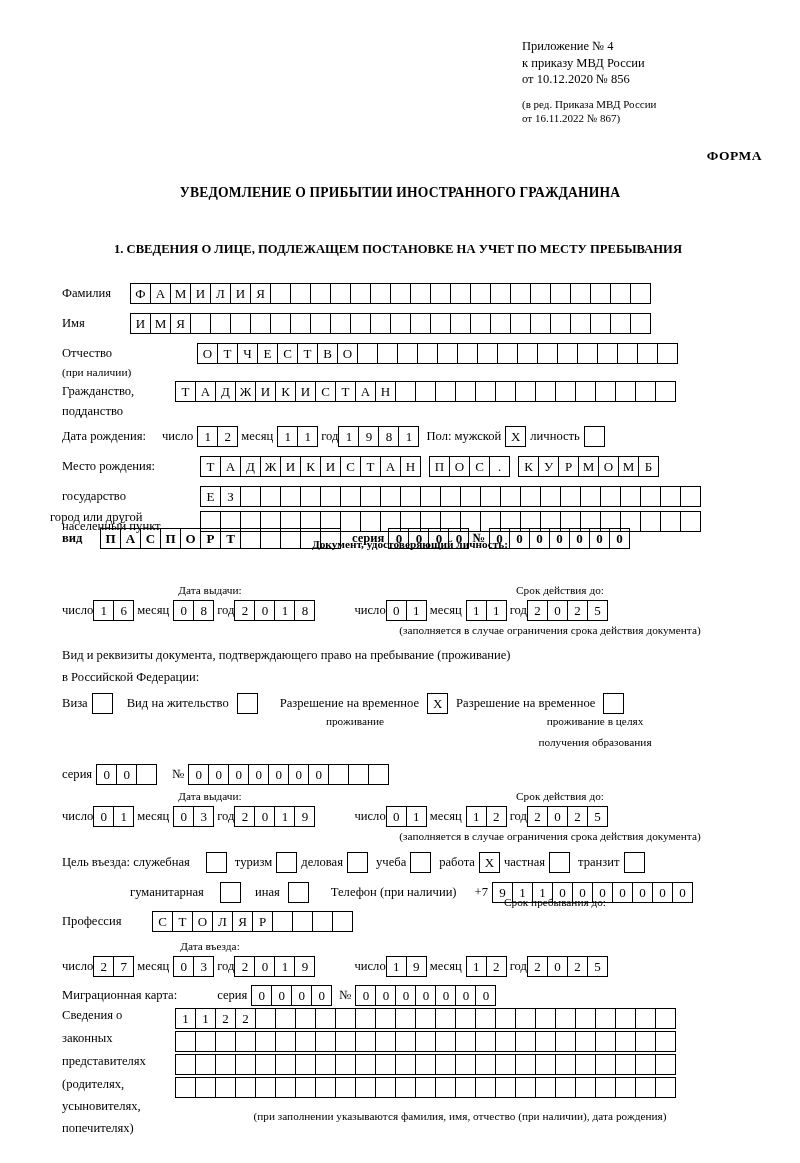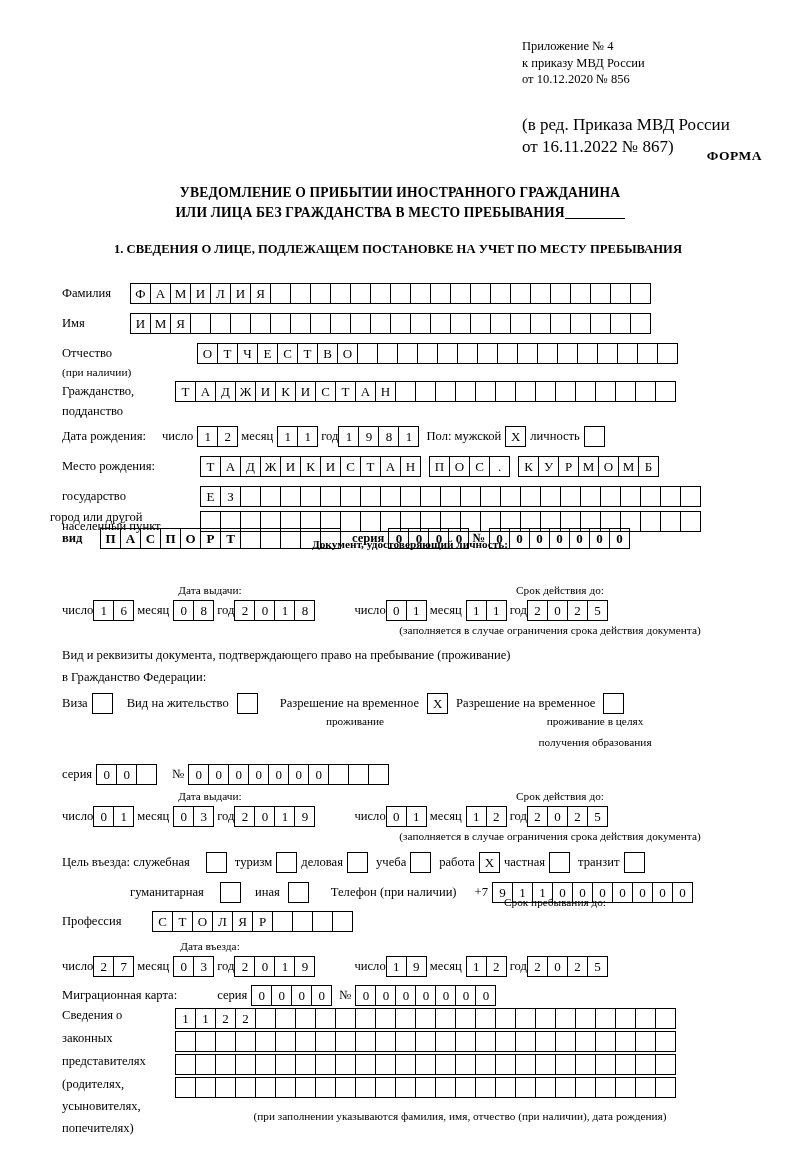--- a/index.html
+++ b/index.html
@@ -26,21 +26,21 @@
   
   .doc-header {
     position: absolute;
     top: 38px;
     right: 38px;
     width: 240px;
     font-size: 12.5px;
     line-height: 1.32;
     text-align: left;
   }
-  .doc-header .grp2 { margin-top: 26px; font-size: 17px; }
+  .doc-header .grp2 { margin-top: 9px; font-size: 11px; }
 
   .forma {
     position: absolute;
     top: 148px;
     right: 38px;
     font-size: 13.5px;
     font-weight: bold;
     letter-spacing: 0.5px;
   }
 
@@ -128,21 +128,20 @@
     <div class="grp2">
       <div>(в ред. Приказа МВД России</div>
       <div>от 16.11.2022 № 867)</div>
     </div>
   </div>
 
   <div class="forma">ФОРМА</div>
 
   <div class="title">
     <div>УВЕДОМЛЕНИЕ О ПРИБЫТИИ ИНОСТРАННОГО ГРАЖДАНИНА</div>
-    <div><span>ИЛИ ЛИЦА БЕЗ ГРАЖДАНСТВА В МЕСТО ПРЕБЫВАНИЯ</span><span class="ul"></span></div>
   </div>
 
   <div class="section-title">1. СВЕДЕНИЯ О ЛИЦЕ, ПОДЛЕЖАЩЕМ ПОСТАНОВКЕ НА УЧЕТ ПО МЕСТУ ПРЕБЫВАНИЯ</div>
 
   <div class="row" style="top:283px; left:62px;">
     <span class="lbl" style="width:68px;">Фамилия</span>
     <span class="cells" id="cells-surname">
         <span class="cell">Ф</span>
         <span class="cell">А</span>
         <span class="cell">М</span>
@@ -467,21 +466,21 @@
         <span class="cell">5</span>
       </span>
   </div>
 
   <div class="center-note" style="top:624px; left:330px; width:440px;">(заполняется в случае ограничения срока действия документа)</div>
 
   <div class="row" style="top:648px; left:62px;">
     <span class="lbl">Вид и реквизиты документа, подтверждающего право на пребывание (проживание)</span>
   </div>
   <div class="row" style="top:670px; left:62px;">
-    <span class="lbl">в Гражданство Федерации:</span>
+    <span class="lbl">в Российской Федерации:</span>
   </div>
 
   <div class="row" style="top:693px; left:62px;">
     <span class="lbl">Виза</span>
     <span class="box ml4" id="box-visa"></span>
     <span class="lbl" style="margin-left:14px;">Вид на жительство</span>
     <span class="box ml8" id="box-residence"></span>
     <span class="lbl" style="margin-left:22px;">Разрешение на временное</span>
     <span class="box ml8" id="box-temp-residence">X</span>
     <span class="lbl ml8">Разрешение на временное</span>

